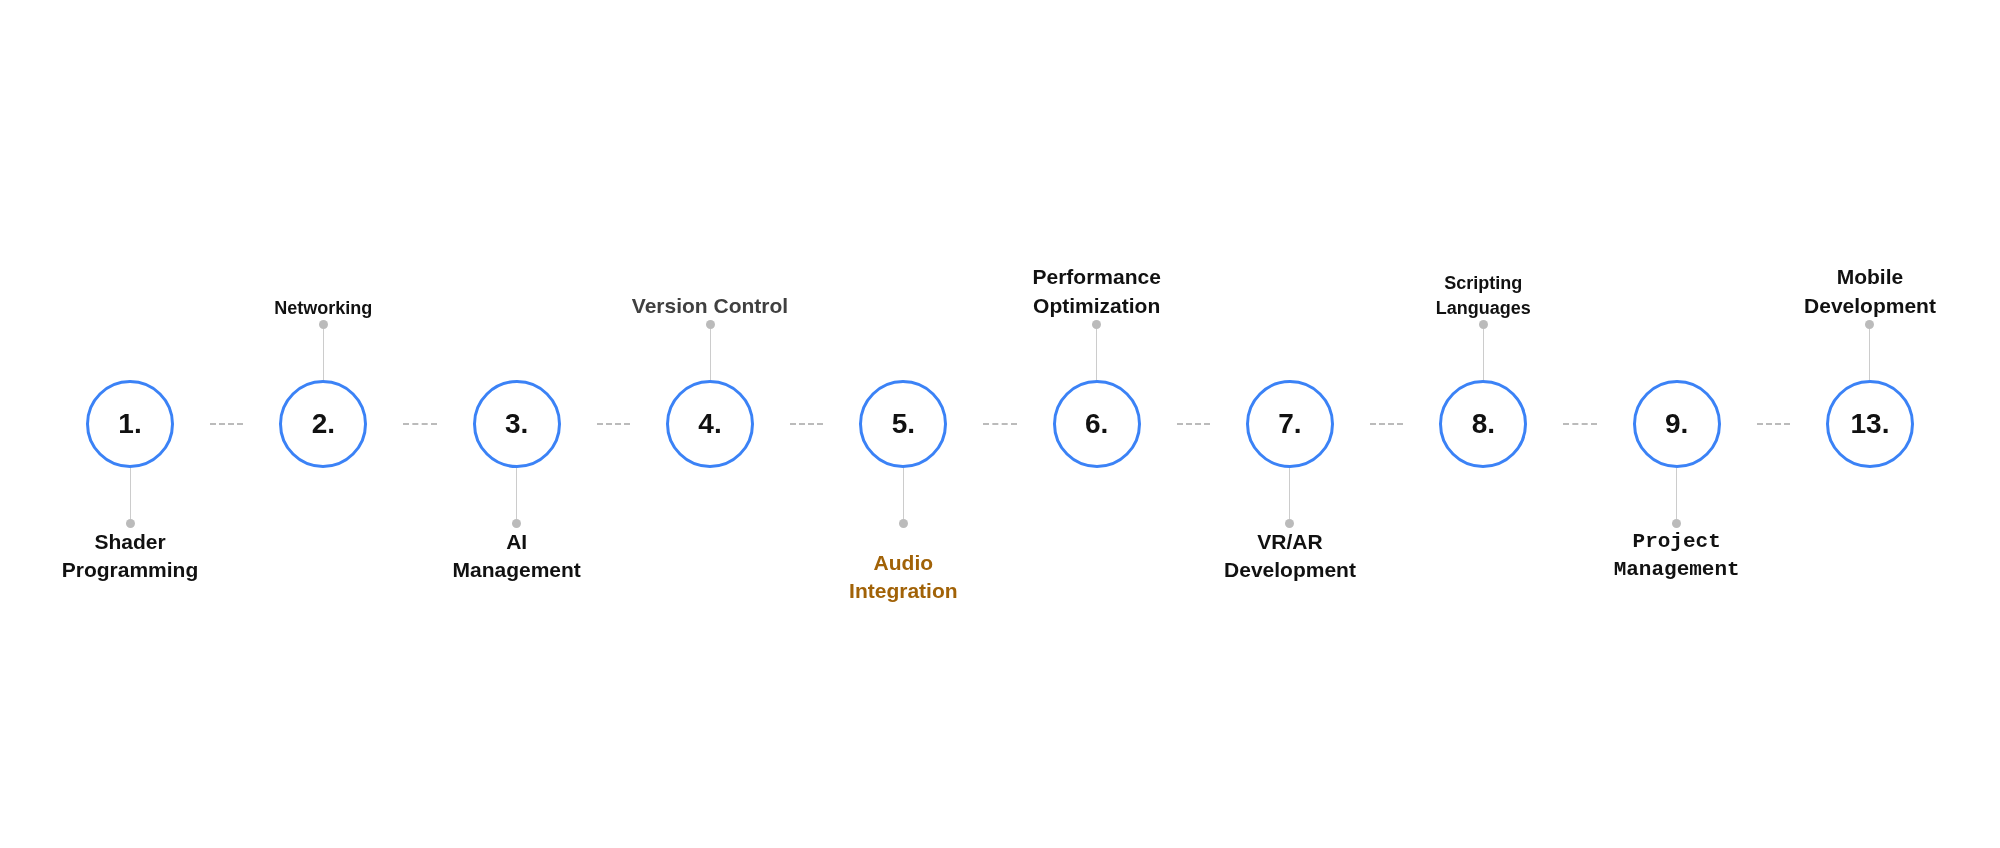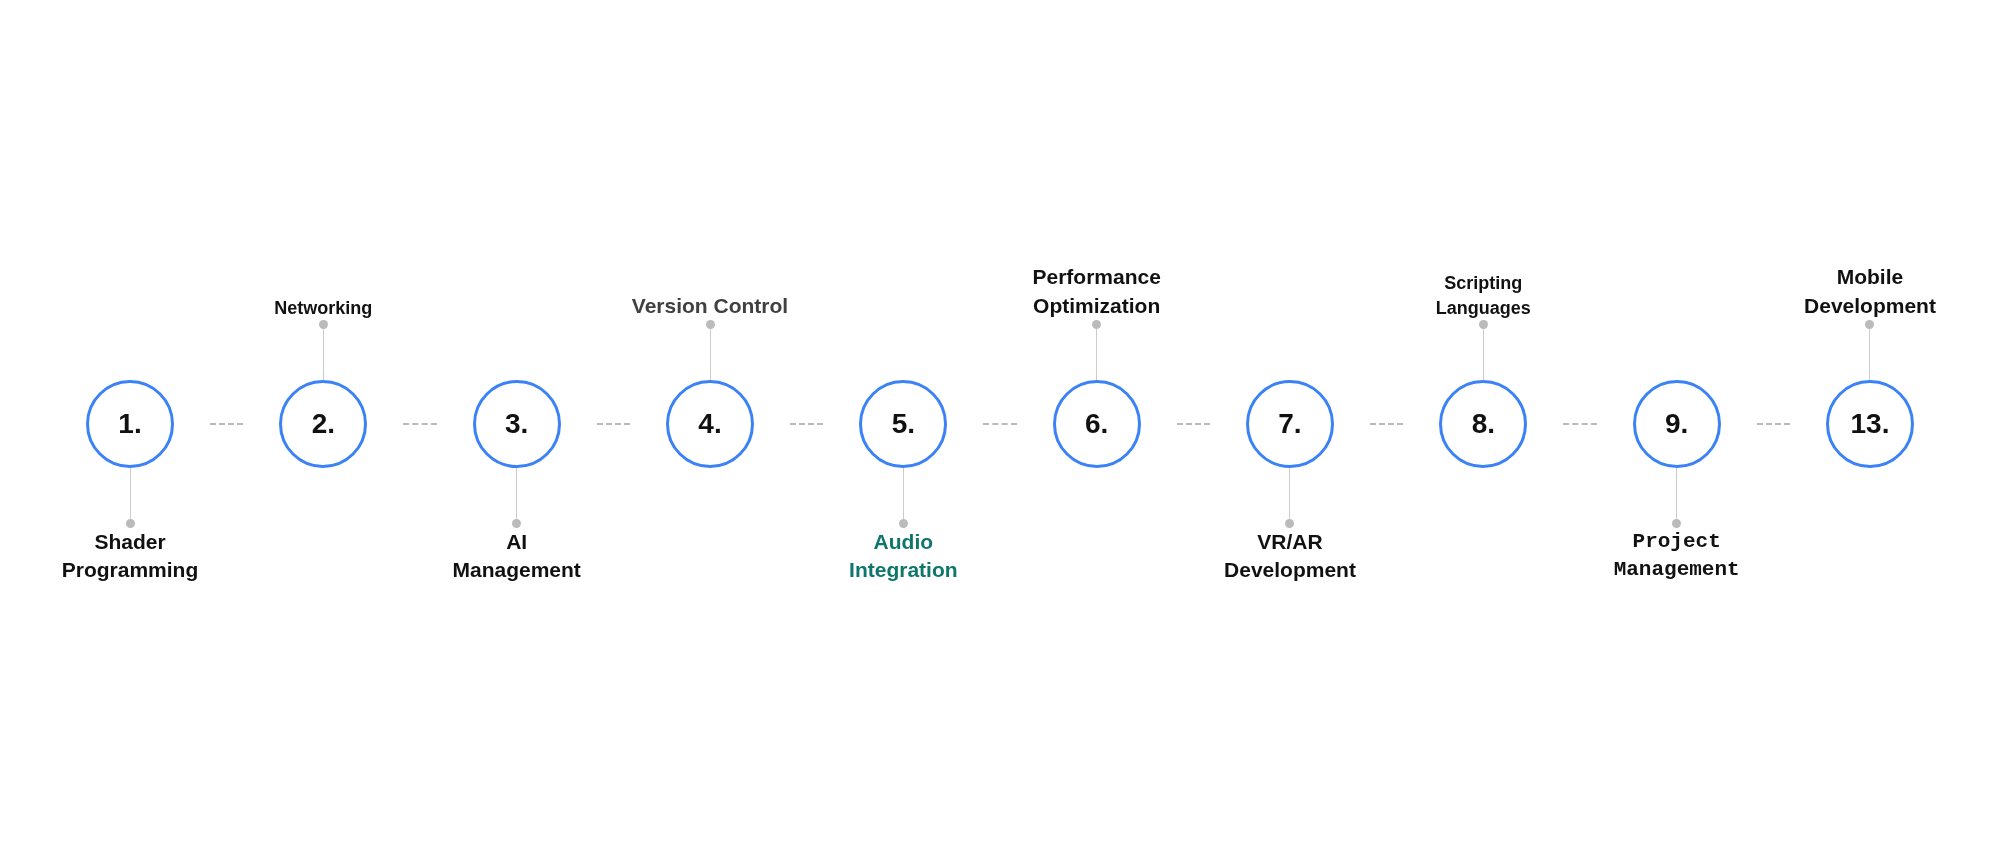--- a/index.html
+++ b/index.html
@@ -102,21 +102,21 @@
         <div style="height: 110px; display: flex; align-items: flex-end; justify-content: center; text-align: center;"></div>
         <div style="display: flex; flex-direction: column; align-items: center; height: 60px;"></div>
         <div style="width: 88px; height: 88px; border-radius: 50%; border: 3.5px solid rgb(59, 130, 246); background: rgb(255, 255, 255); display: flex; align-items: center; justify-content: center; z-index: 2; position: relative; flex-shrink: 0;">
           <span style="font-size: 28px; font-weight: 700; color: rgb(17, 17, 17);">5.</span>
         </div>
         <div style="display: flex; flex-direction: column; align-items: center; height: 60px;">
           <div style="width: 1px; flex: 1 1 0%; background: rgb(204, 204, 204);"></div>
           <div style="width: 9px; height: 9px; border-radius: 50%; background: rgb(187, 187, 187); flex-shrink: 0;"></div>
         </div>
         <div style="height: 110px; display: flex; align-items: flex-start; justify-content: center; text-align: center;">
-          <span style="font-size: 21px; font-weight: 700; color: #0f766e; line-height: 1.35; text-align: center; white-space: pre-line;">Audio
+          <span style="font-size: 21px; font-weight: 700; color: #a16207; line-height: 1.35; text-align: center; white-space: pre-line; margin-top: 21px;">Audio
 Integration</span>
         </div>
       </div>
       <div style="flex: 1 1 0%; height: 428px; display: flex; align-items: flex-start; padding-top: 213px; justify-content: flex-start;">
         <div style="width: 100%; height: 2px; border-top: 2px dashed rgb(187, 187, 187); margin-top: 0px;"></div>
       </div>
       <div style="display: flex; flex-direction: column; align-items: center; width: 160px; min-width: 160px;">
         <div style="height: 110px; display: flex; align-items: flex-end; justify-content: center; text-align: center;">
           <span style="font-size: 21px; font-weight: 700; color: rgb(17, 17, 17); line-height: 1.35; text-align: center; white-space: pre-line;">Performance
 Optimization</span>

